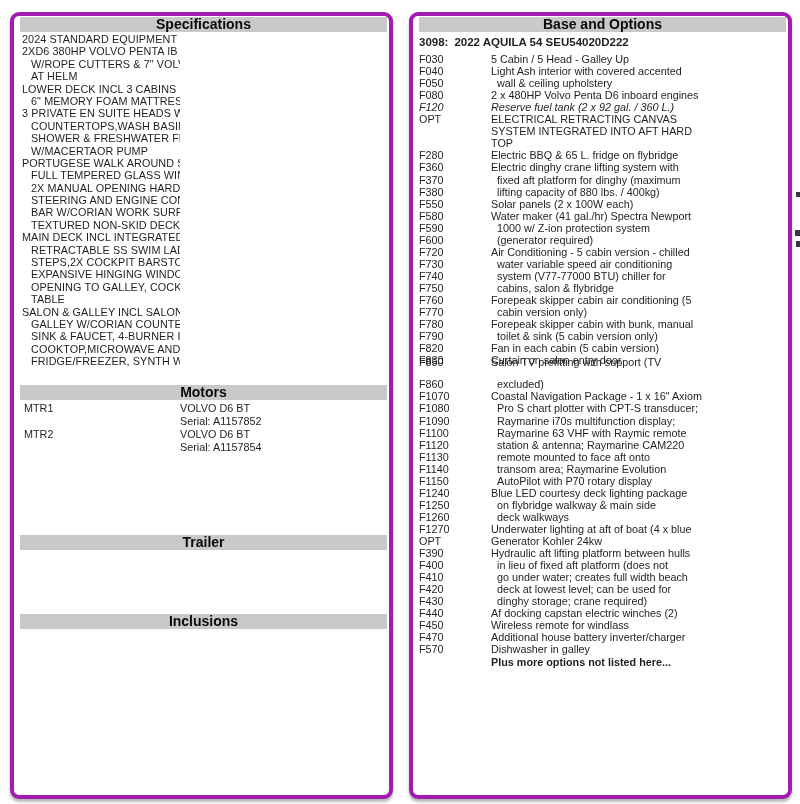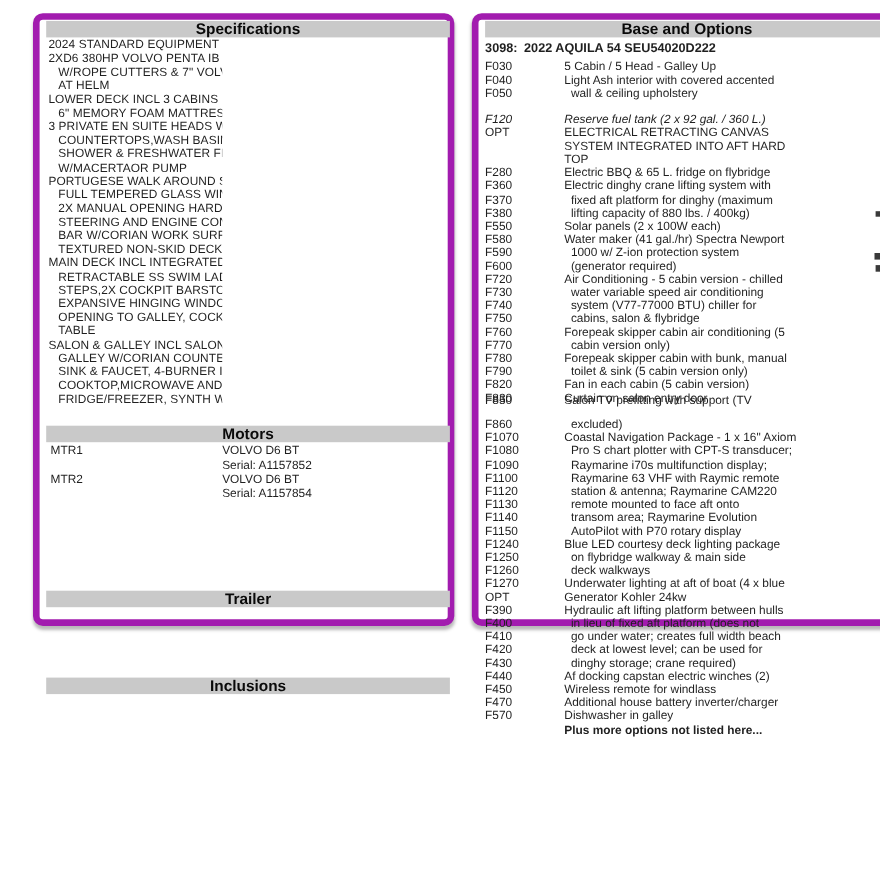--- a/index.html
+++ b/index.html
@@ -4,25 +4,24 @@
 <style>
   html,body { margin:0; padding:0; }
   body {
     width:800px; height:804px; position:relative;
     background:#ffffff; overflow:hidden;
     font-family:"Liberation Sans", sans-serif;
     color:#1f1f1f;
     -webkit-font-smoothing:antialiased;
   }
   .panel {
-    position:absolute; top:12px; width:383px; height:557px;
-    background:#ffffff; border:6px solid #a21caf; border-radius:9px;
+    position:absolute; top:12px; width:383px; height:787px;
+    background:#ffffff; border:4px solid #a21caf; border-radius:9px;
     box-shadow:0 3px 3px rgba(0,0,0,0.28);
     box-sizing:border-box;
-    margin-left:20px;
   }
   #left-panel  { left:10px; }
   #right-panel { left:409px; }
 
   .hbar {
     position:absolute; left:6px; width:367px; height:15px;
     background:#c9c9c9; text-align:center;
     font-weight:bold; font-size:14px; line-height:15px; color:#0a0a0a;
   }
   .hbar-spec       { top:1px; }
@@ -152,20 +151,24 @@
         <span class="opt-text">5 Cabin / 5 Head - Galley Up</span>
       </div>
       <div class="opt-row" style="top: 12.05px;">
         <span class="opt-code">F040</span>
         <span class="opt-text">Light Ash interior with covered accented</span>
       </div>
       <div class="opt-row" style="top: 24.1px;">
         <span class="opt-code">F050</span>
         <span class="opt-text ind">wall &amp; ceiling upholstery</span>
       </div>
+      <div class="opt-row" style="top: 36.15px;">
+        <span class="opt-code">F080</span>
+        <span class="opt-text">2 x 480HP Volvo Penta D6 inboard engines</span>
+      </div>
       <div class="opt-row" style="top: 48.2px; font-style: italic;">
         <span class="opt-code">F120</span>
         <span class="opt-text">Reserve fuel tank (2 x 92 gal. / 360 L.)</span>
       </div>
       <div class="opt-row" style="top: 60.25px;">
         <span class="opt-code">OPT</span>
         <span class="opt-text">ELECTRICAL RETRACTING CANVAS</span>
       </div>
       <div class="opt-row" style="top: 72.3px;">
         <span class="opt-text">SYSTEM INTEGRATED INTO AFT HARD</span>

